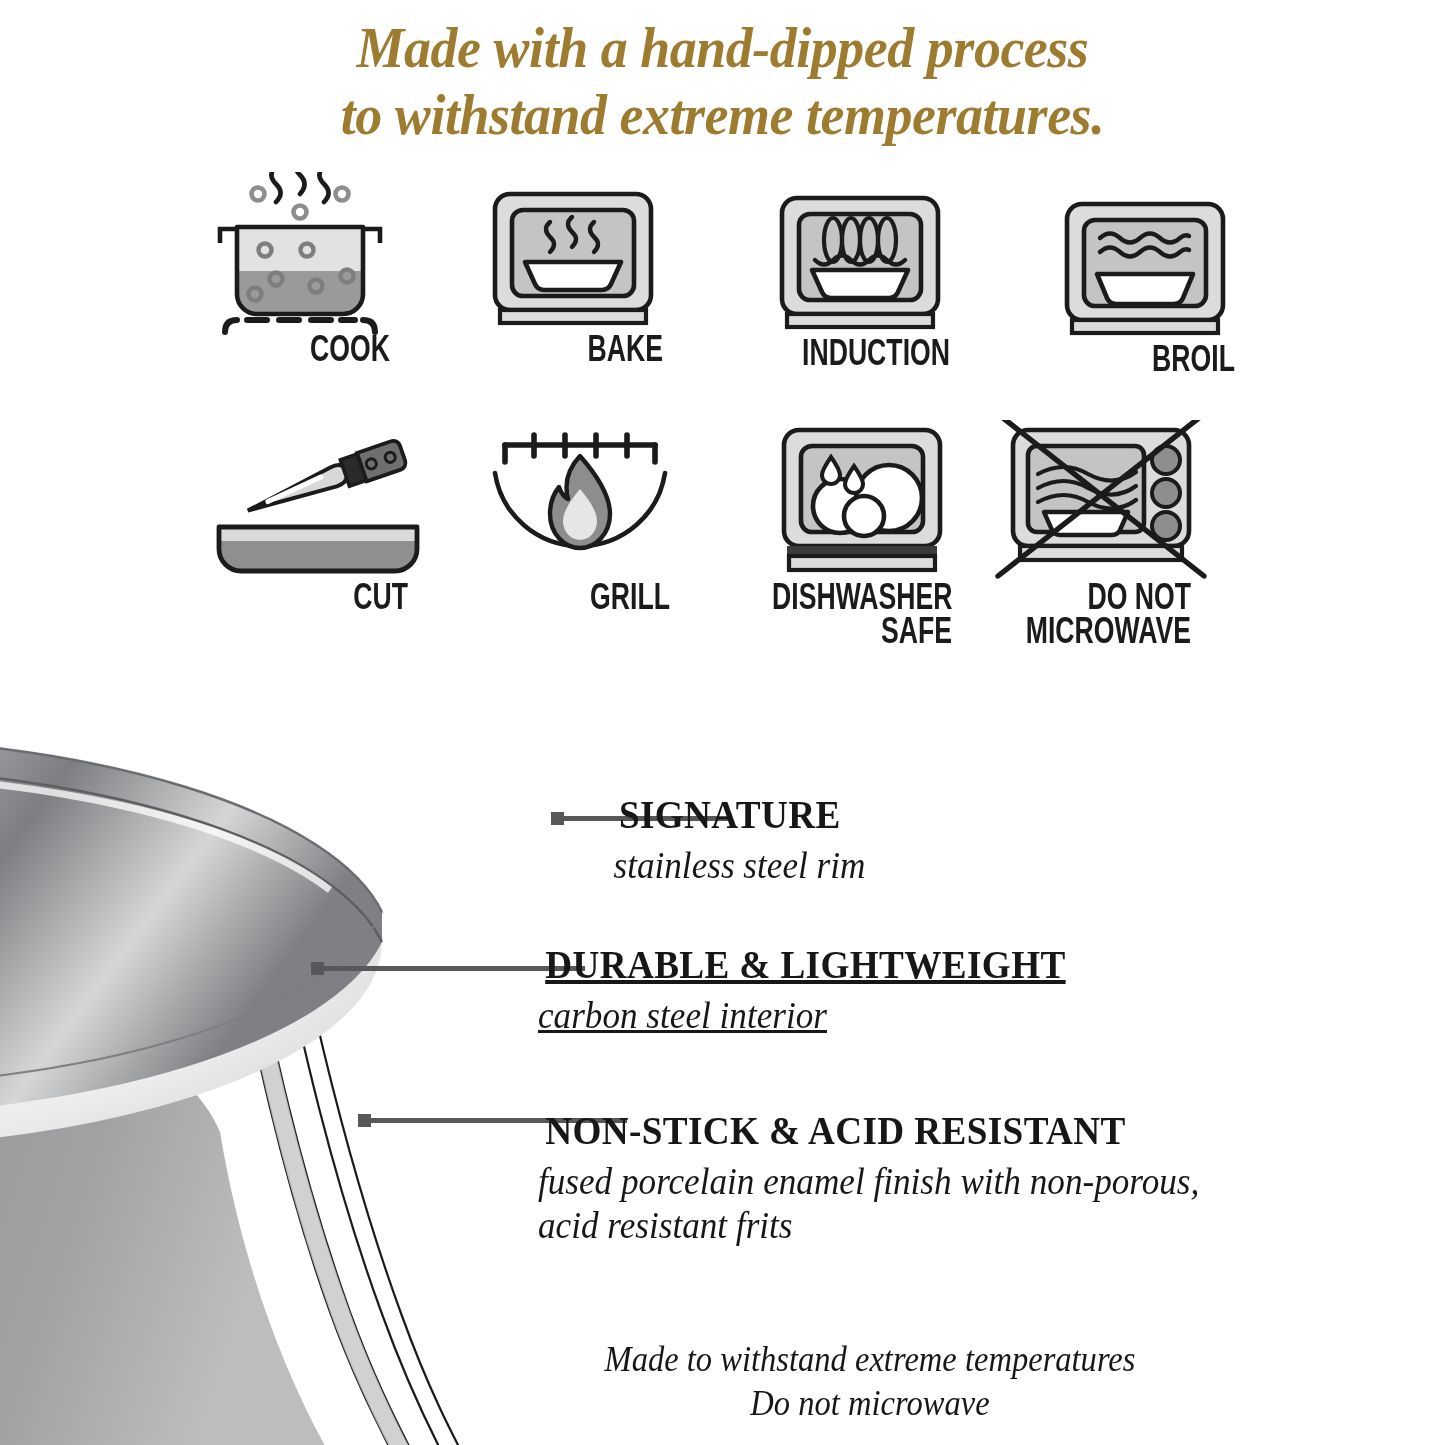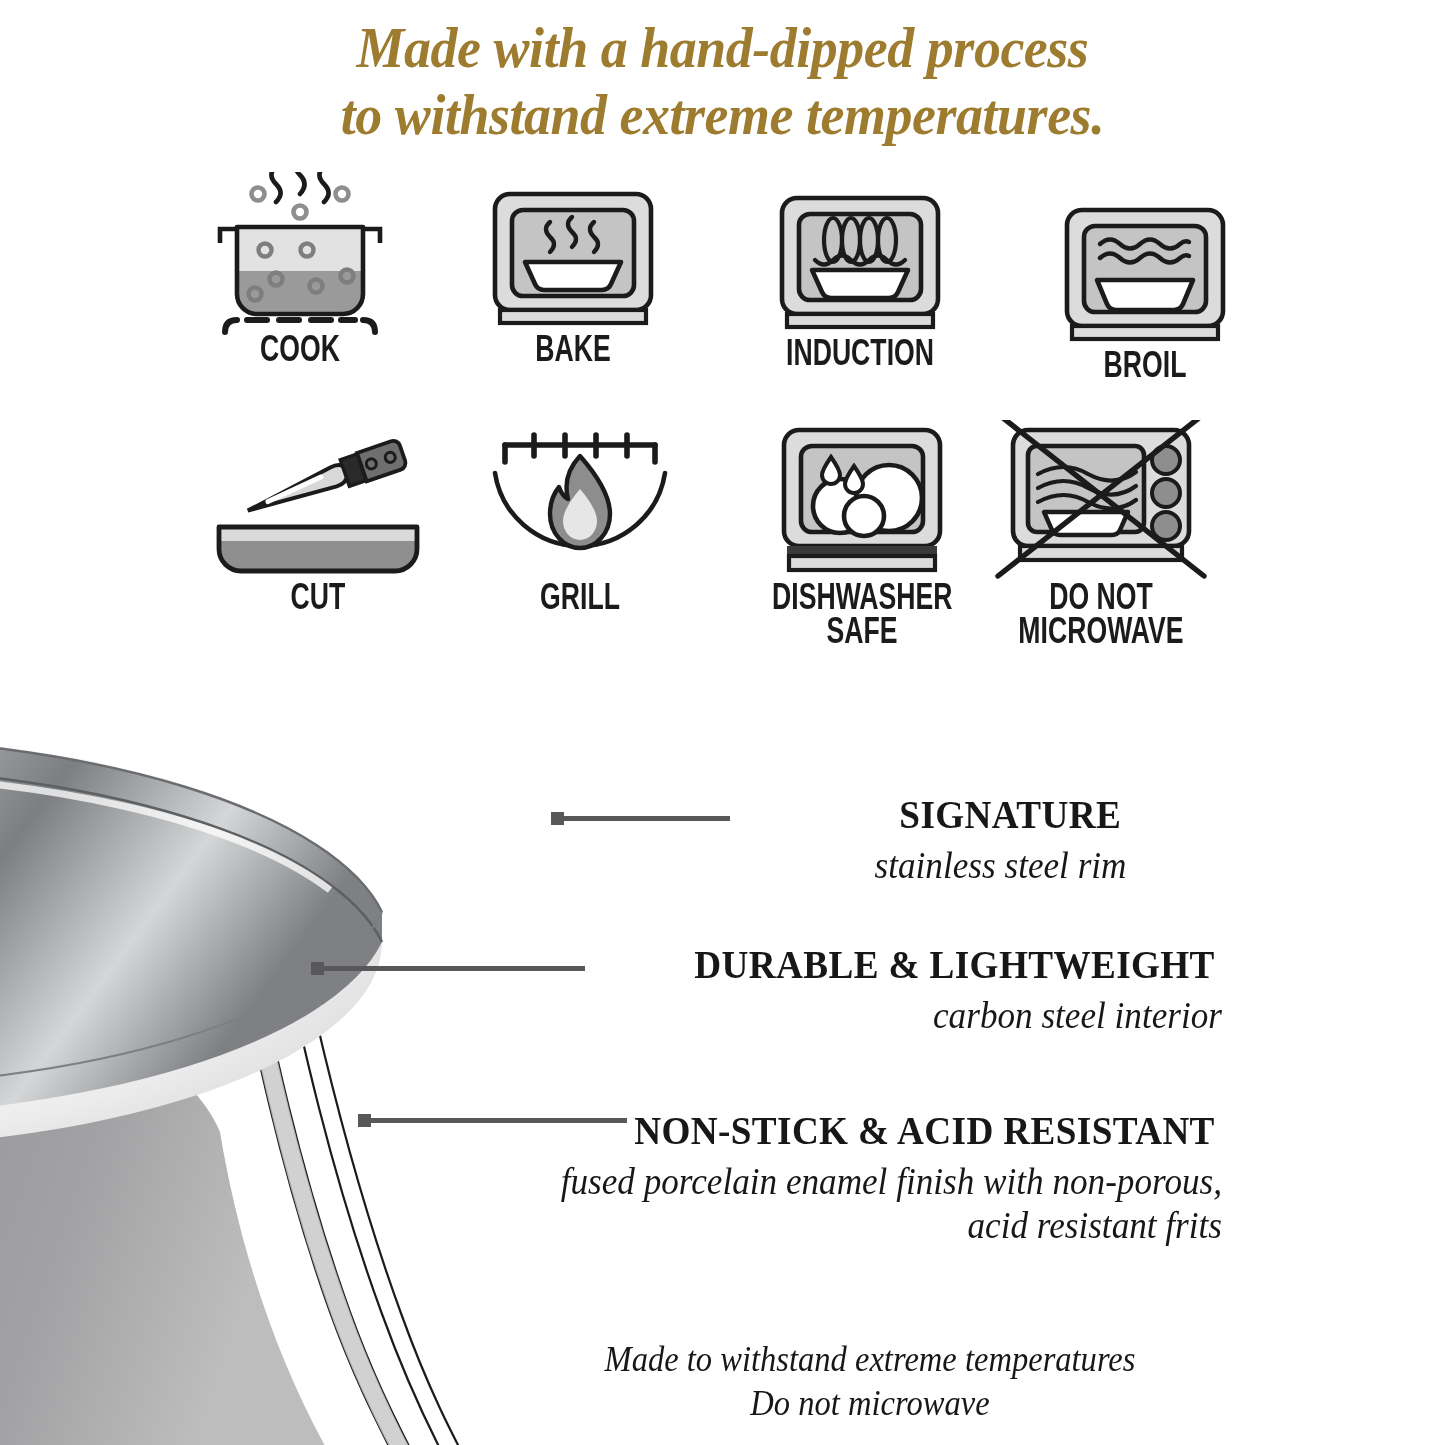--- a/index.html
+++ b/index.html
@@ -9,32 +9,32 @@
   
   .headline{position:absolute;left:0;top:14px;width:1445px;text-align:center;
             color:#9d7b2f;font-family:"Liberation Serif",serif;font-weight:bold;
             font-style:italic;font-size:58px;line-height:1.16;letter-spacing:-0.5px;
             transform:scaleX(0.93);transform-origin:50% 50%;}
   .headline .l2{display:block;}
 
   
   .icon-grid{position:absolute;left:160px;top:172px;width:1140px;}
   .icon-row{position:relative;height:0;}
-  .icon-cell{position:absolute;width:250px;text-align:center;}
+  .icon-cell{position:absolute;width:250px;text-align:right;}
   .icon-art{height:160px;position:relative;margin:0 auto;width:250px;}
   .icon-label{font-family:"Liberation Sans",sans-serif;font-weight:bold;
               font-size:37px;line-height:0.92;color:#1b1b1b;letter-spacing:0px;
               transform:scaleX(0.72);transform-origin:50% 0;white-space:nowrap;}
   .icon-label .ln{display:block;}
 
   
   .leader{position:absolute;height:5px;background:#58585a;}
   .leader-sq{position:absolute;width:13px;height:13px;background:#58585a;}
 
-  .callout{position:absolute;text-align:right;color:#17171a;}
+  .callout{position:absolute;text-align:left;color:#17171a;}
   .co-head{font-family:"Liberation Serif",serif;font-weight:bold;font-size:40px;
            line-height:1.12;letter-spacing:0.4px;transform:scaleX(0.93);}
   .co-sub{font-family:"Liberation Serif",serif;font-style:italic;font-size:37px;
           line-height:1.2;transform:scaleX(0.95);margin-top:6px;}
   .footnote{position:absolute;text-align:center;color:#17171a;
             font-family:"Liberation Serif",serif;font-style:italic;font-size:35px;
             line-height:1.26;transform:scaleX(0.93);}
 
   
   .pot{position:absolute;left:-360px;top:612px;width:1020px;height:840px;}
@@ -125,21 +125,21 @@
             <path d="M80 84 q9 9 18 0 q9 -9 18 0 q9 9 18 0 q9 -9 18 0 q9 9 18 0" stroke-linecap="round"></path>
           </g>
           <path d="M77 94 h96 l-10 22 a10 10 0 0 1 -9 6 H96 a10 10 0 0 1 -9 -6 z" fill="#ffffff" stroke="#1b1b1b" stroke-width="4.6" stroke-linejoin="round"></path>
         </svg>
       </div>
       <div class="icon-label">
         <span class="ln">INDUCTION</span>
       </div>
     </div>
 
-    <div class="icon-cell" style="left:860px;top:16px;">
+    <div class="icon-cell" style="left:860px;top:10px;">
       <div class="icon-art">
         <svg viewBox="0 0 250 170" width="250" height="170">
           <rect x="47" y="22" width="156" height="116" rx="15" fill="#dcdcdc" stroke="#1b1b1b" stroke-width="4.6"></rect>
           <rect x="64" y="38" width="122" height="86" rx="11" fill="#c4c4c4" stroke="#1b1b1b" stroke-width="4.6"></rect>
           <rect x="52" y="138" width="146" height="13" fill="#dcdcdc" stroke="#1b1b1b" stroke-width="4.2"></rect>
           <g fill="none" stroke="#1b1b1b" stroke-width="4.4" stroke-linecap="round">
             <path d="M80 56 q10 -9 20 0 q10 9 20 0 q10 -9 20 0 q10 9 20 0 q5 -4 9 -2"></path>
             <path d="M80 70 q10 -9 20 0 q10 9 20 0 q10 -9 20 0 q10 9 20 0 q5 -4 9 -2"></path>
           </g>
           <path d="M77 92 h96 l-10 24 a10 10 0 0 1 -9 6 H96 a10 10 0 0 1 -9 -6 z" fill="#ffffff" stroke="#1b1b1b" stroke-width="4.6" stroke-linejoin="round"></path>
@@ -319,21 +319,21 @@
 
 <div class="callout" style="left:600px;top:793px;width:540px;">
   <div class="co-head">
     <span class="ln">SIGNATURE</span>
   </div>
   <div class="co-sub">
     <span class="ln">stainless steel rim</span>
   </div>
 </div>
 
-<div class="callout" style="left:520px;top:943px;width:720px;">
+<div class="callout" style="left:520px;top:943px;width:720px;text-decoration:underline;">
   <div class="co-head">
     <span class="ln">DURABLE &amp; LIGHTWEIGHT</span>
   </div>
   <div class="co-sub">
     <span class="ln">carbon steel interior</span>
   </div>
 </div>
 
 <div class="callout" style="left:520px;top:1093px;width:720px;margin-top:16px;">
   <div class="co-head">

